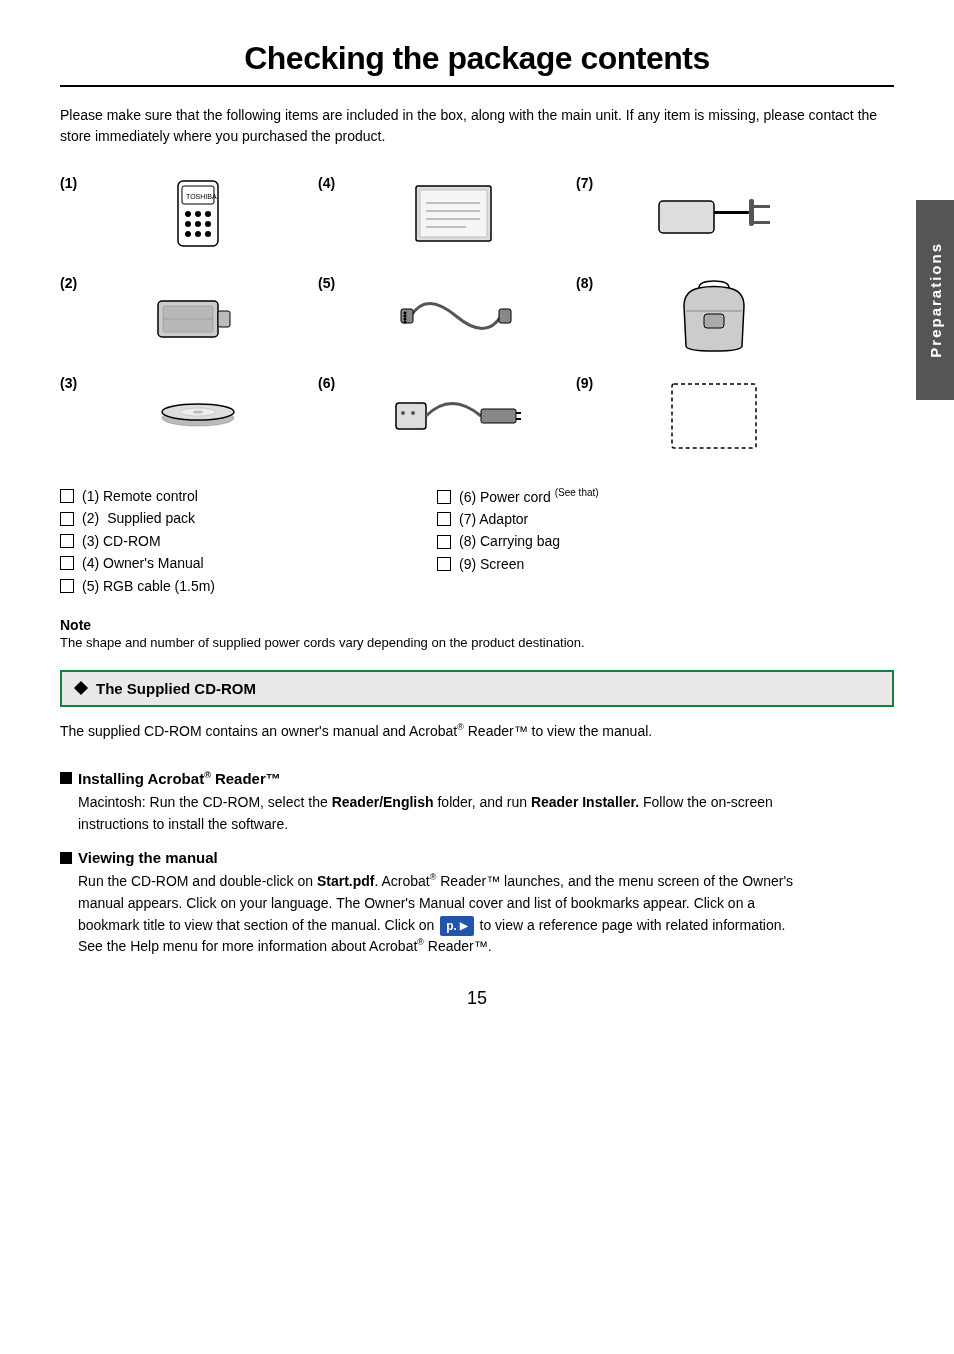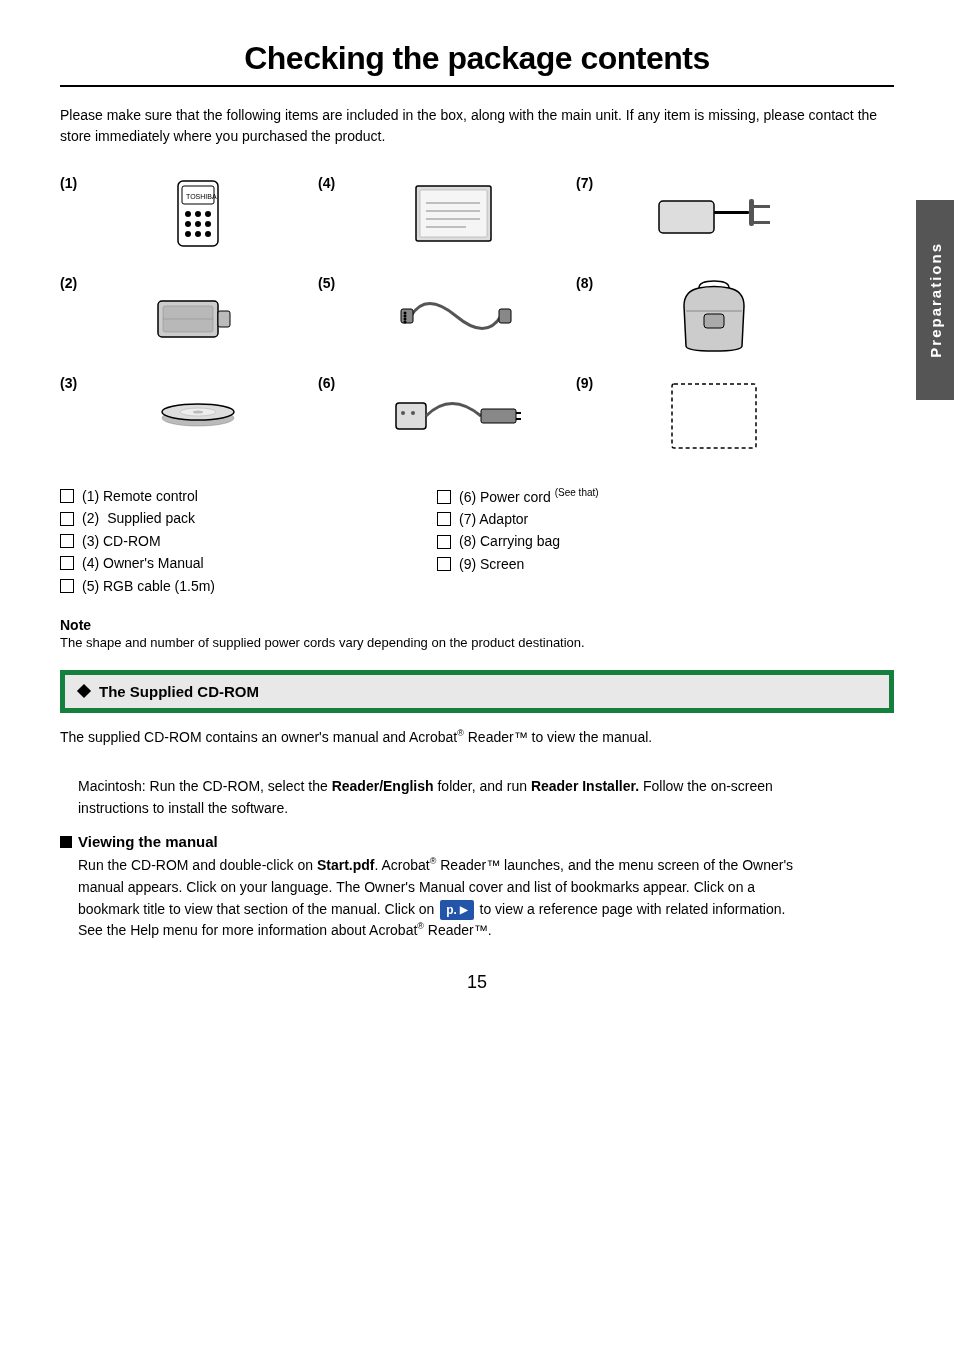--- a/index.html
+++ b/index.html
@@ -109,21 +109,21 @@
       margin-bottom: 2px;
     }
 
     .note-text {
       font-size: 13px;
     }
 
     
     .cdrom-box {
       background: #e8e8e8;
-      border: 5px solid #15803d;
+      border: 2px solid #15803d;
       padding: 8px 14px;
       margin-bottom: 14px;
       padding-right: 80px;
     }
 
     .cdrom-title {
       font-size: 15px;
       font-weight: bold;
       display: flex;
       align-items: center;
@@ -431,20 +431,24 @@
 <div class="cdrom-box">
   <div class="cdrom-title">
     <span class="diamond"></span>
     <span>The Supplied CD-ROM</span>
   </div>
 </div>
 
 <p class="cdrom-desc">The supplied CD-ROM contains an owner's manual and Acrobat<span class="reg-mark">®</span> Reader™ to view the manual.</p>
 
 <div class="subsection">
+  <div class="subsection-title">
+    <span class="black-square"></span>
+    <span>Installing Acrobat<span class="reg-mark">®</span> Reader™</span>
+  </div>
   <div class="subsection-text">
     <p>Macintosh: Run the CD-ROM, select the <b>Reader/English</b> folder, and run <b>Reader Installer.</b> Follow the on-screen instructions to install the software.</p>
   </div>
 </div>
 
 <div class="subsection">
   <div class="subsection-title">
     <span class="black-square"></span>
     <span>Viewing the manual</span>
   </div>

